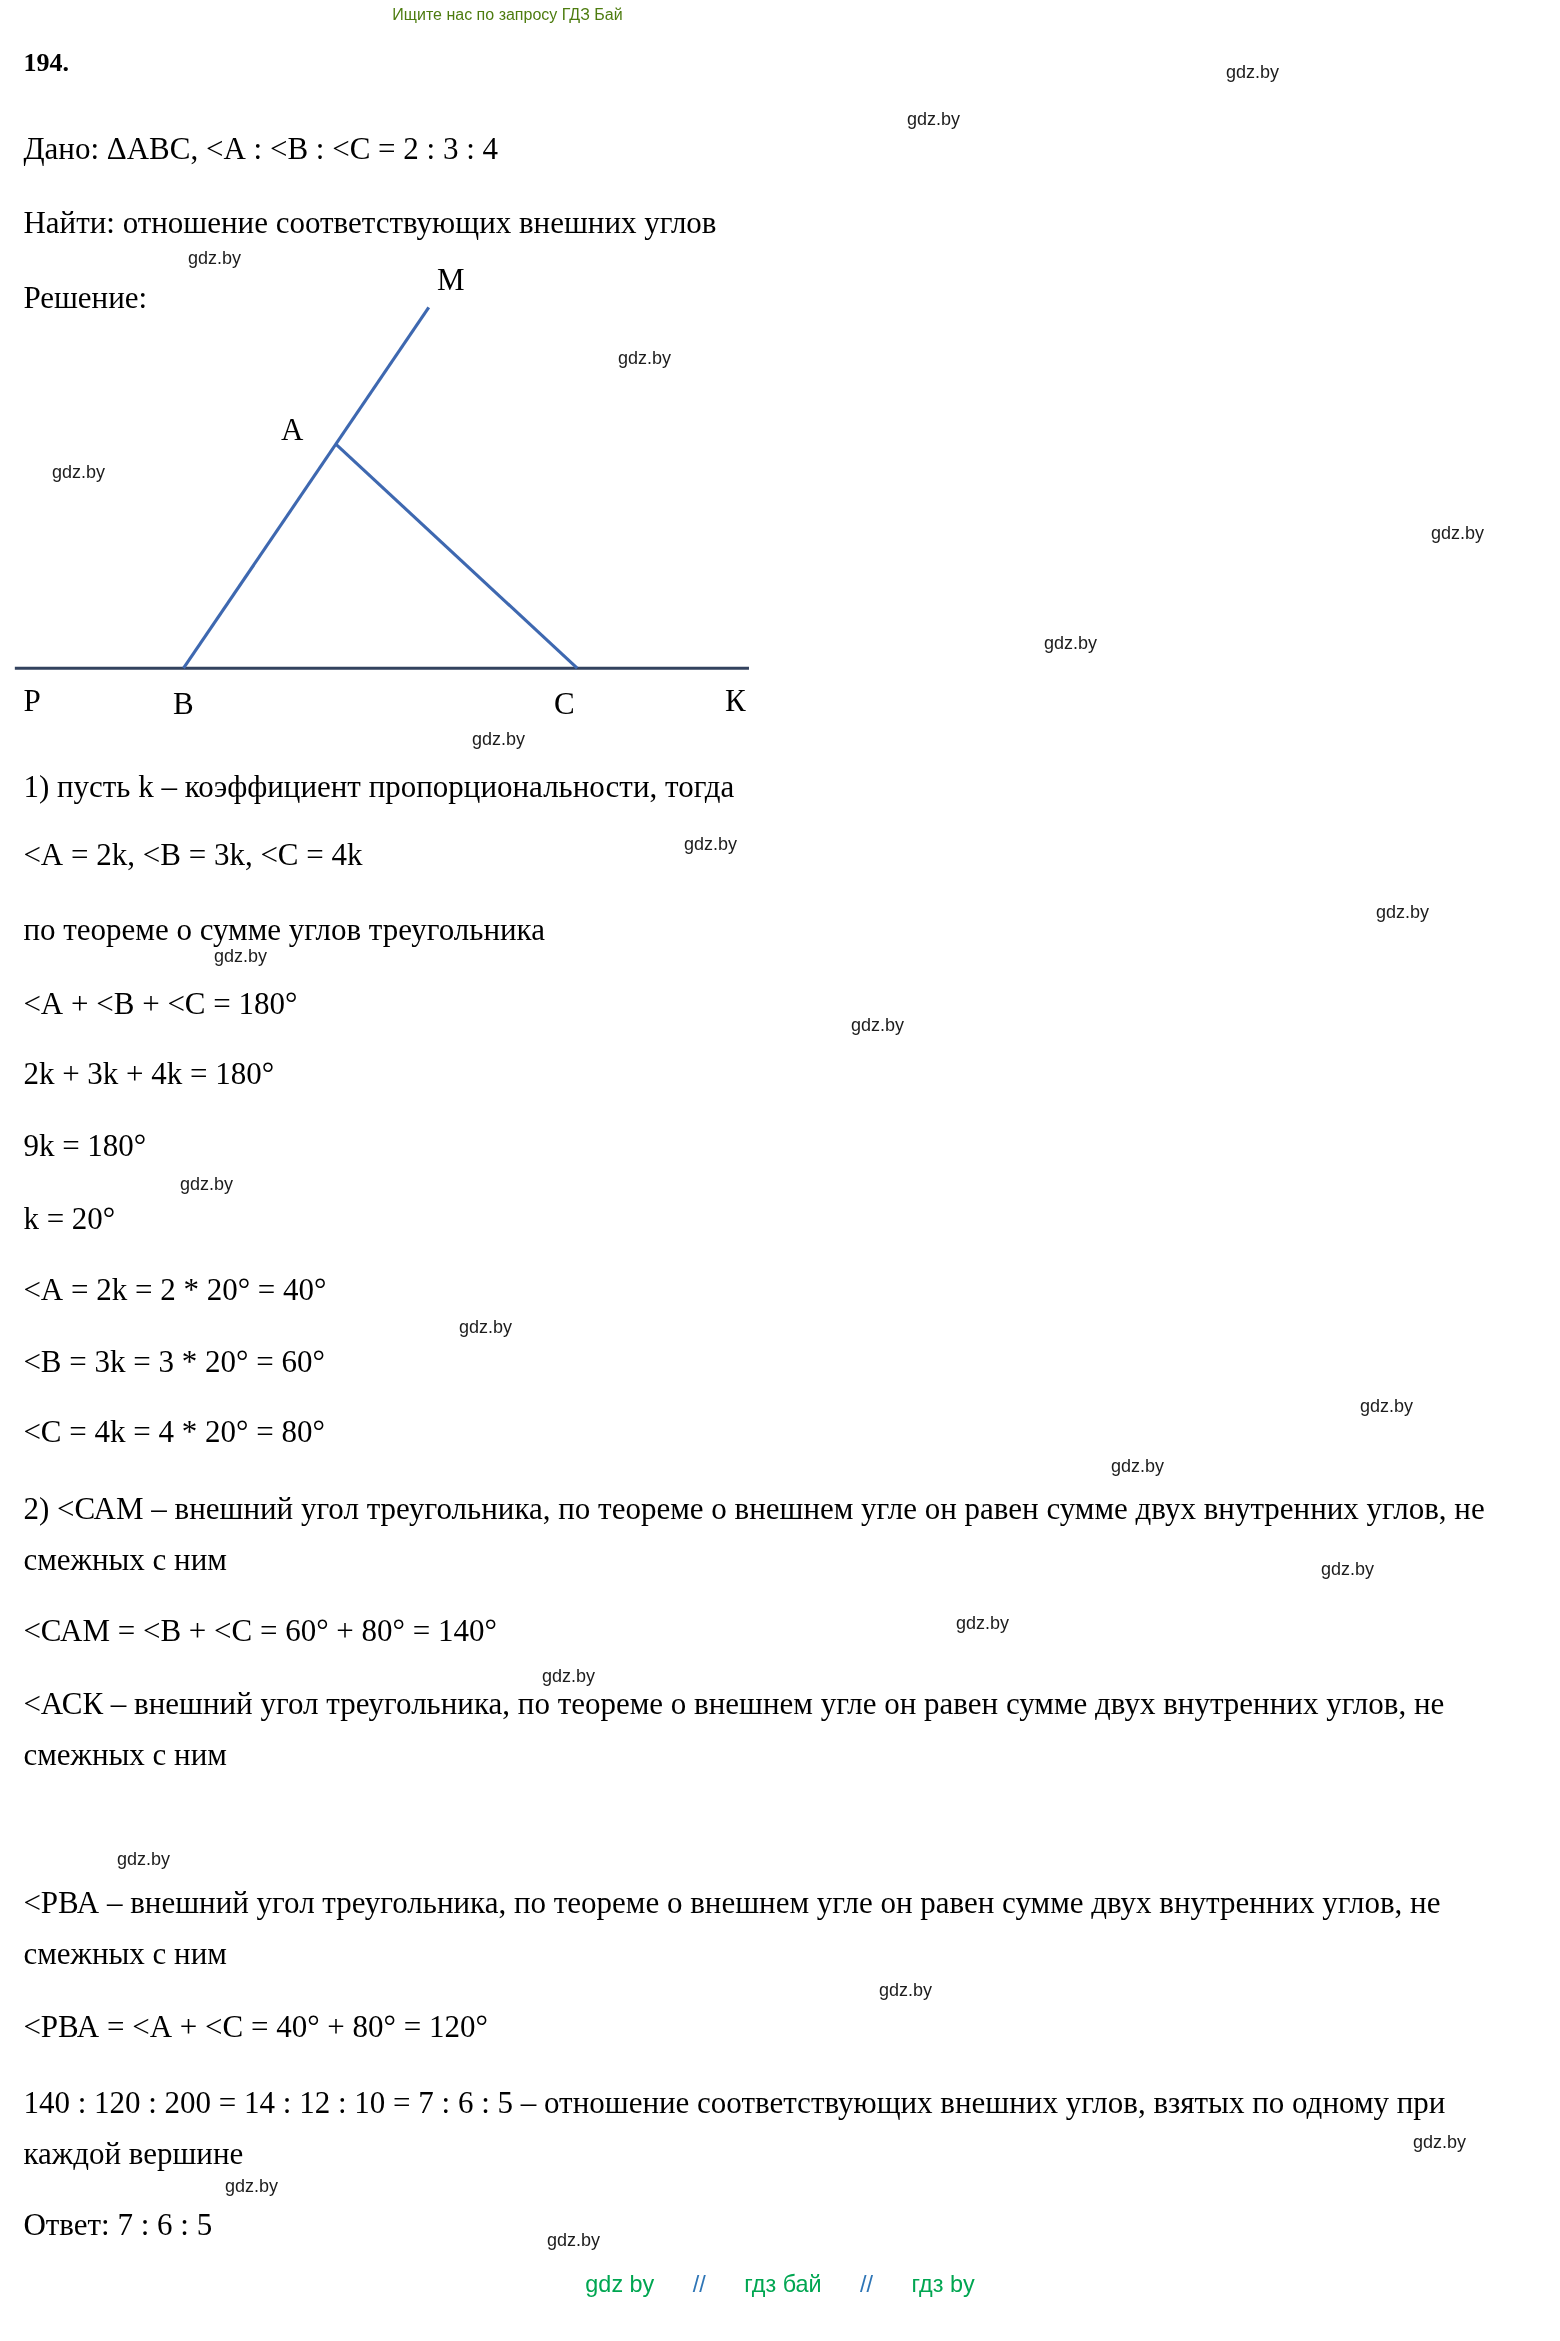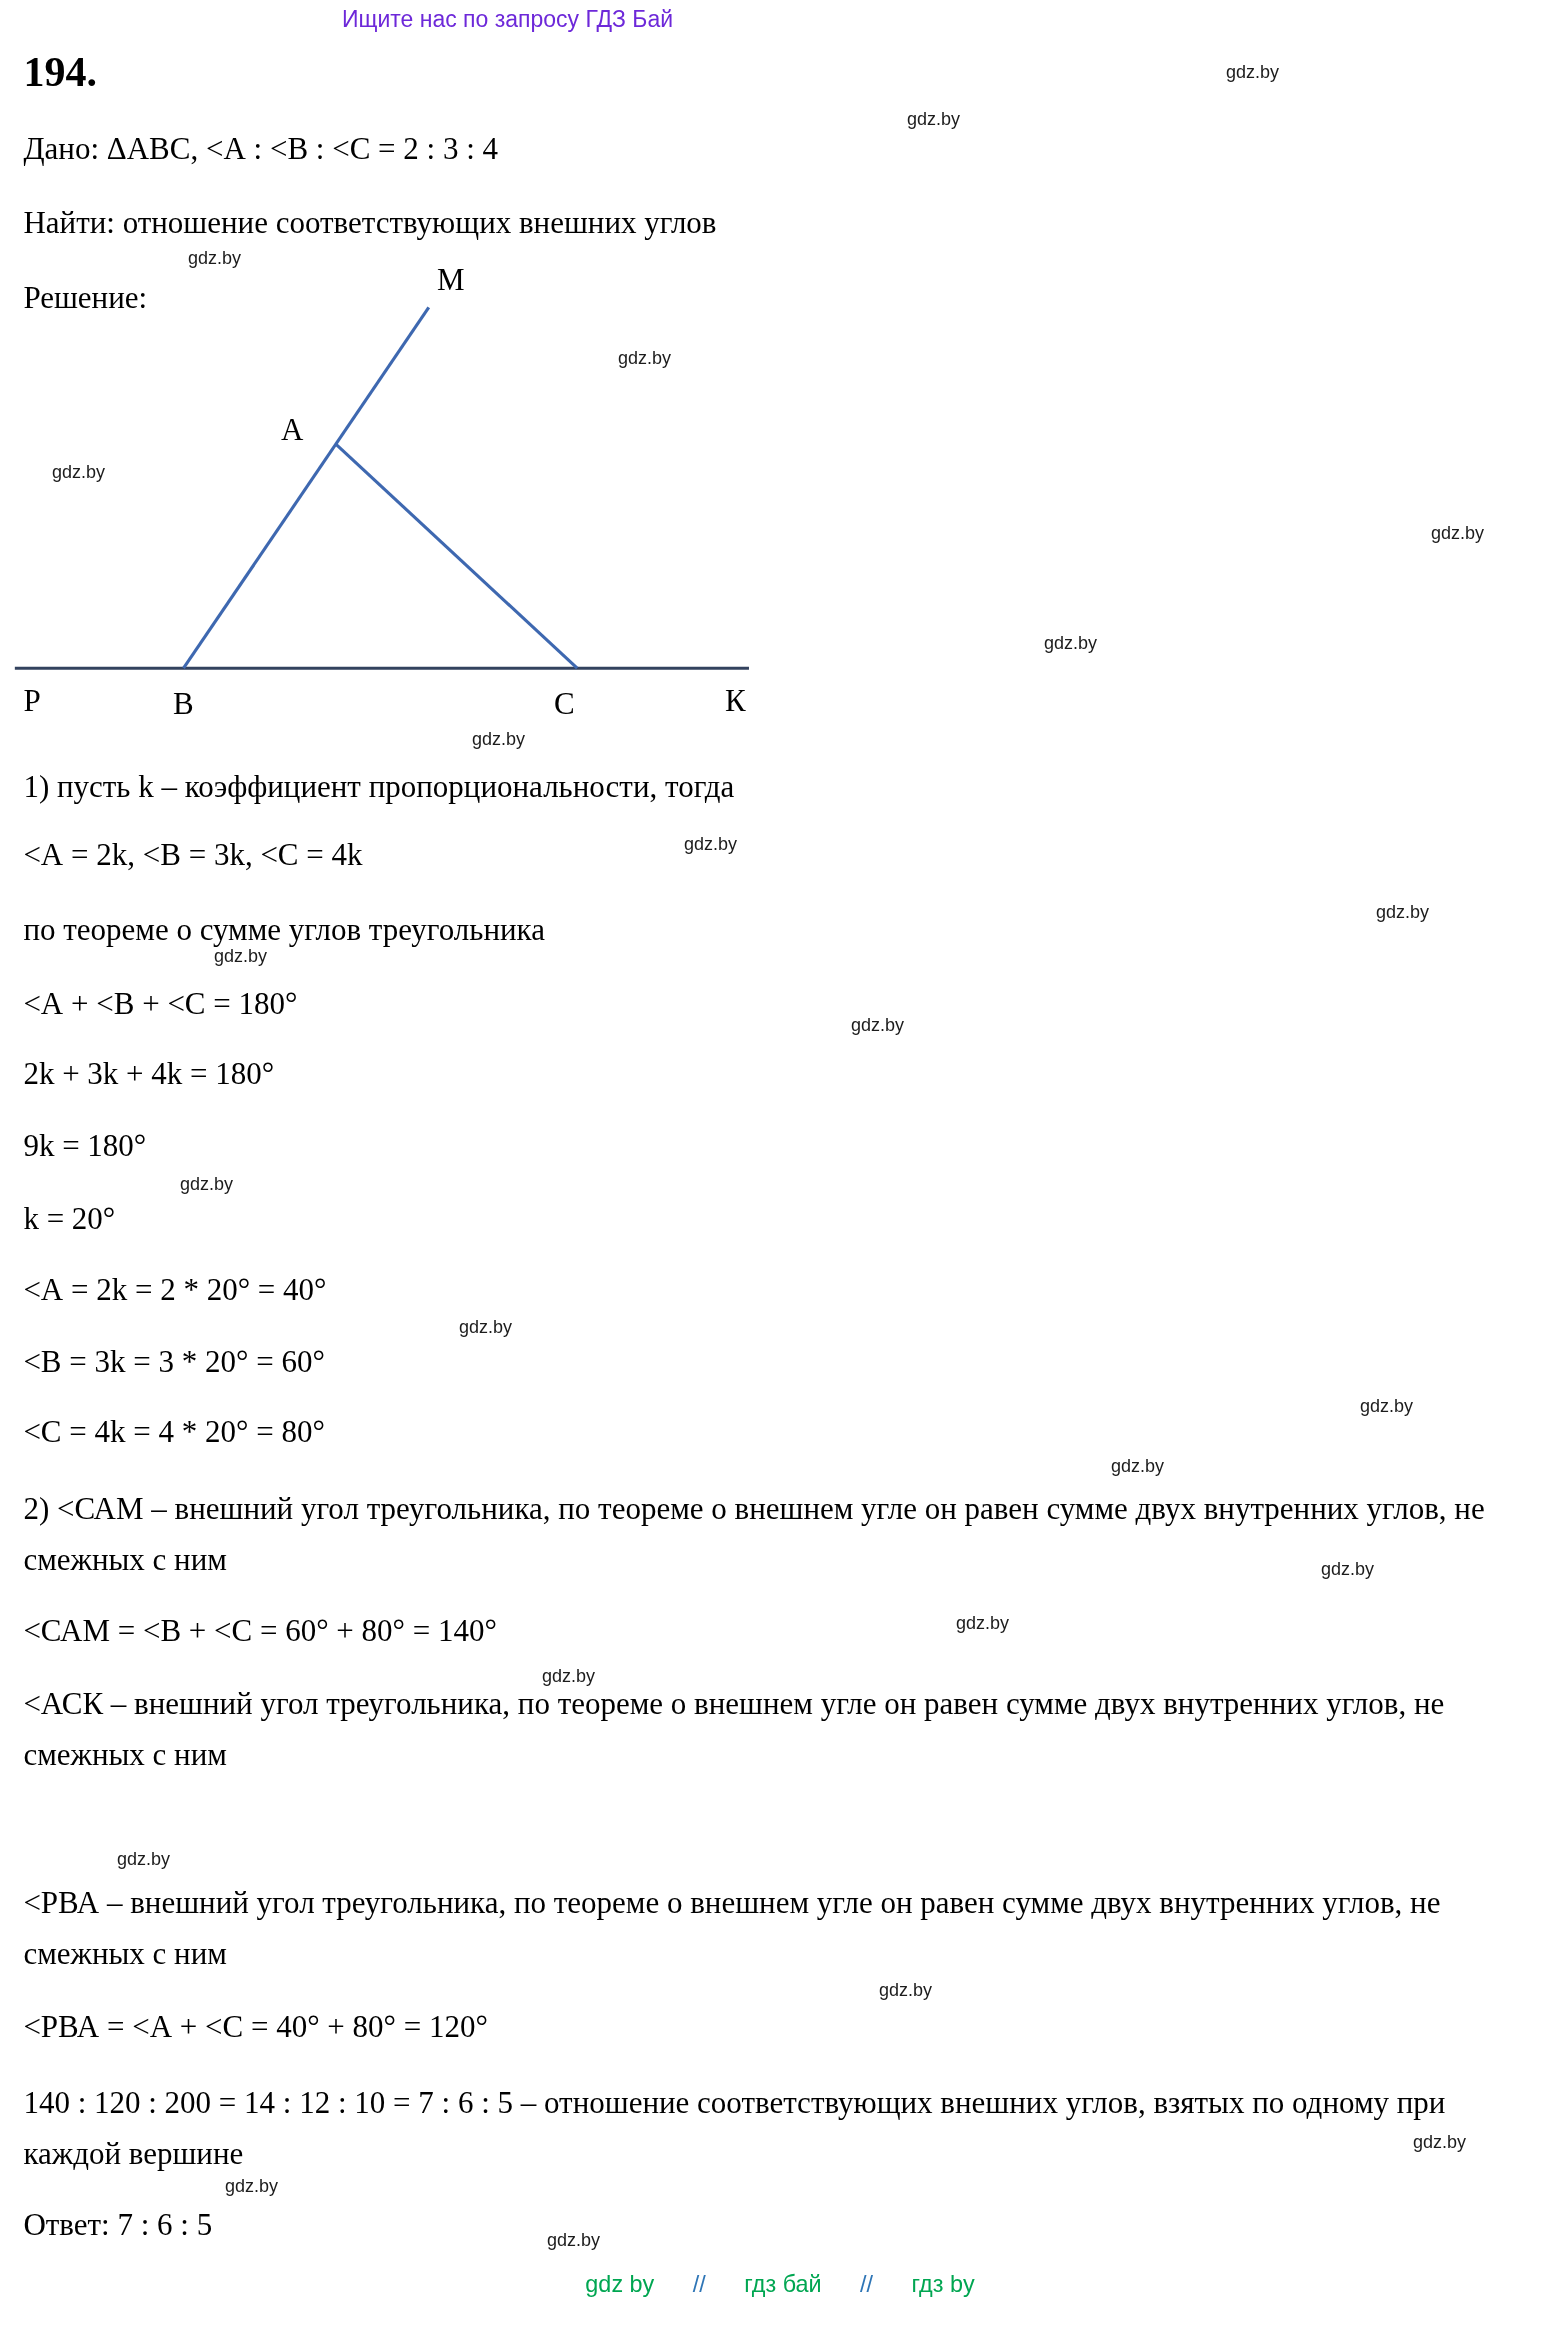--- a/index.html
+++ b/index.html
@@ -12,28 +12,28 @@
     color:#000000;
     overflow:hidden;
   }
   .promo{
     position:absolute;
     top:6.2px;
     left:0;
     width:1015px;
     text-align:center;
     font-family:"Liberation Sans", sans-serif;
-    font-size:23px;
-    color:#6d28d9;
+    font-size:16px;
+    color:#4d7c0f;
   }
   .problem-number{
     position:absolute;
     left:23.4px;
     top:48px;
-    font-size:42px;
+    font-size:26px;
     font-weight:bold;
   }
   .tline{
     position:absolute;
     left:23.4px;
     width:1495px;
     font-size:31px;
     line-height:1.65;
   }
   .dlabel{

